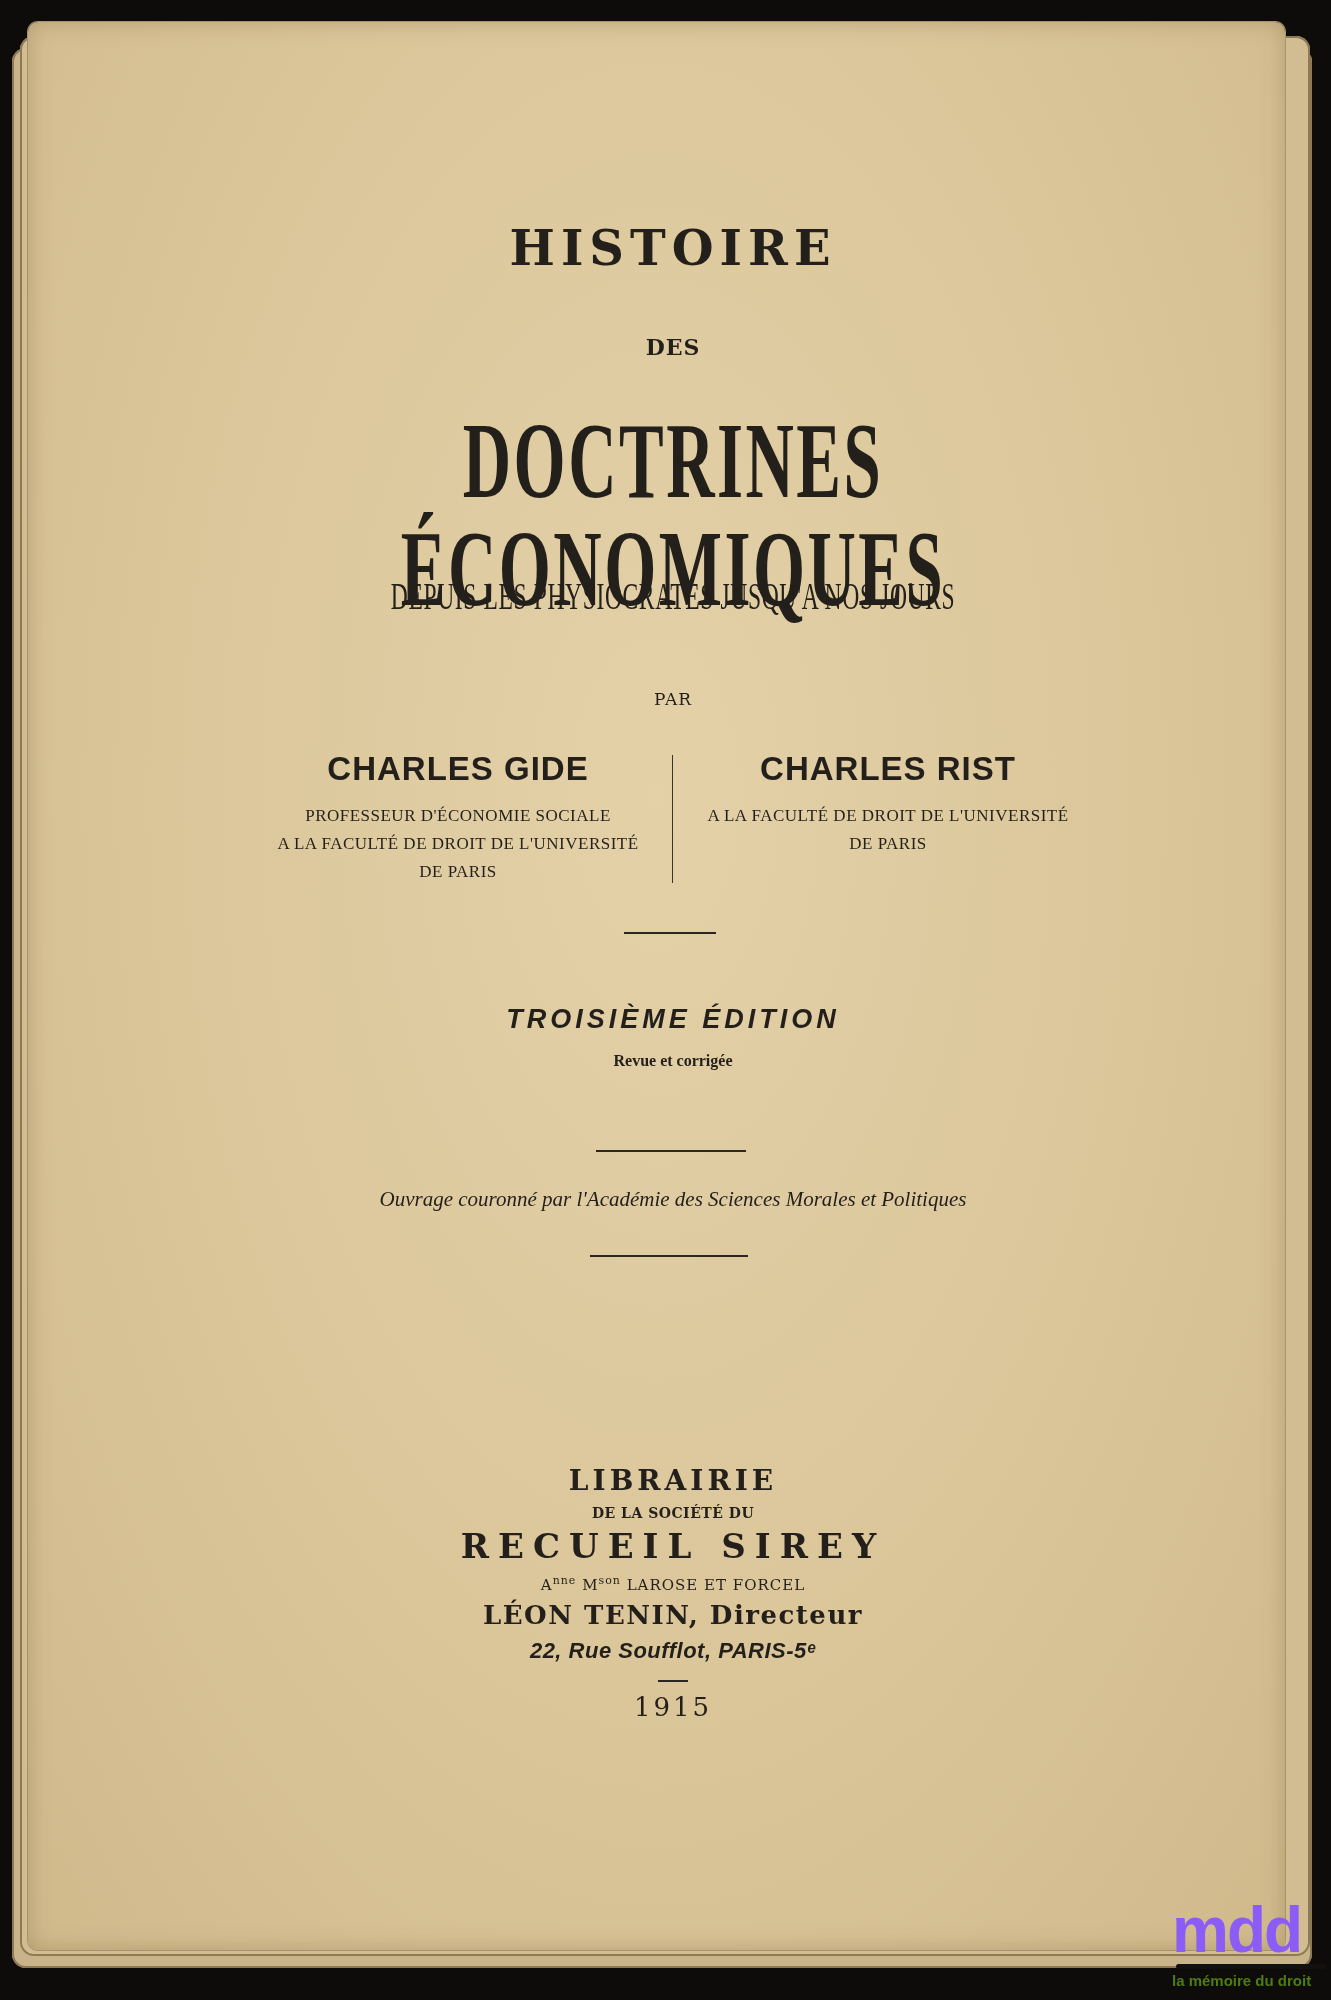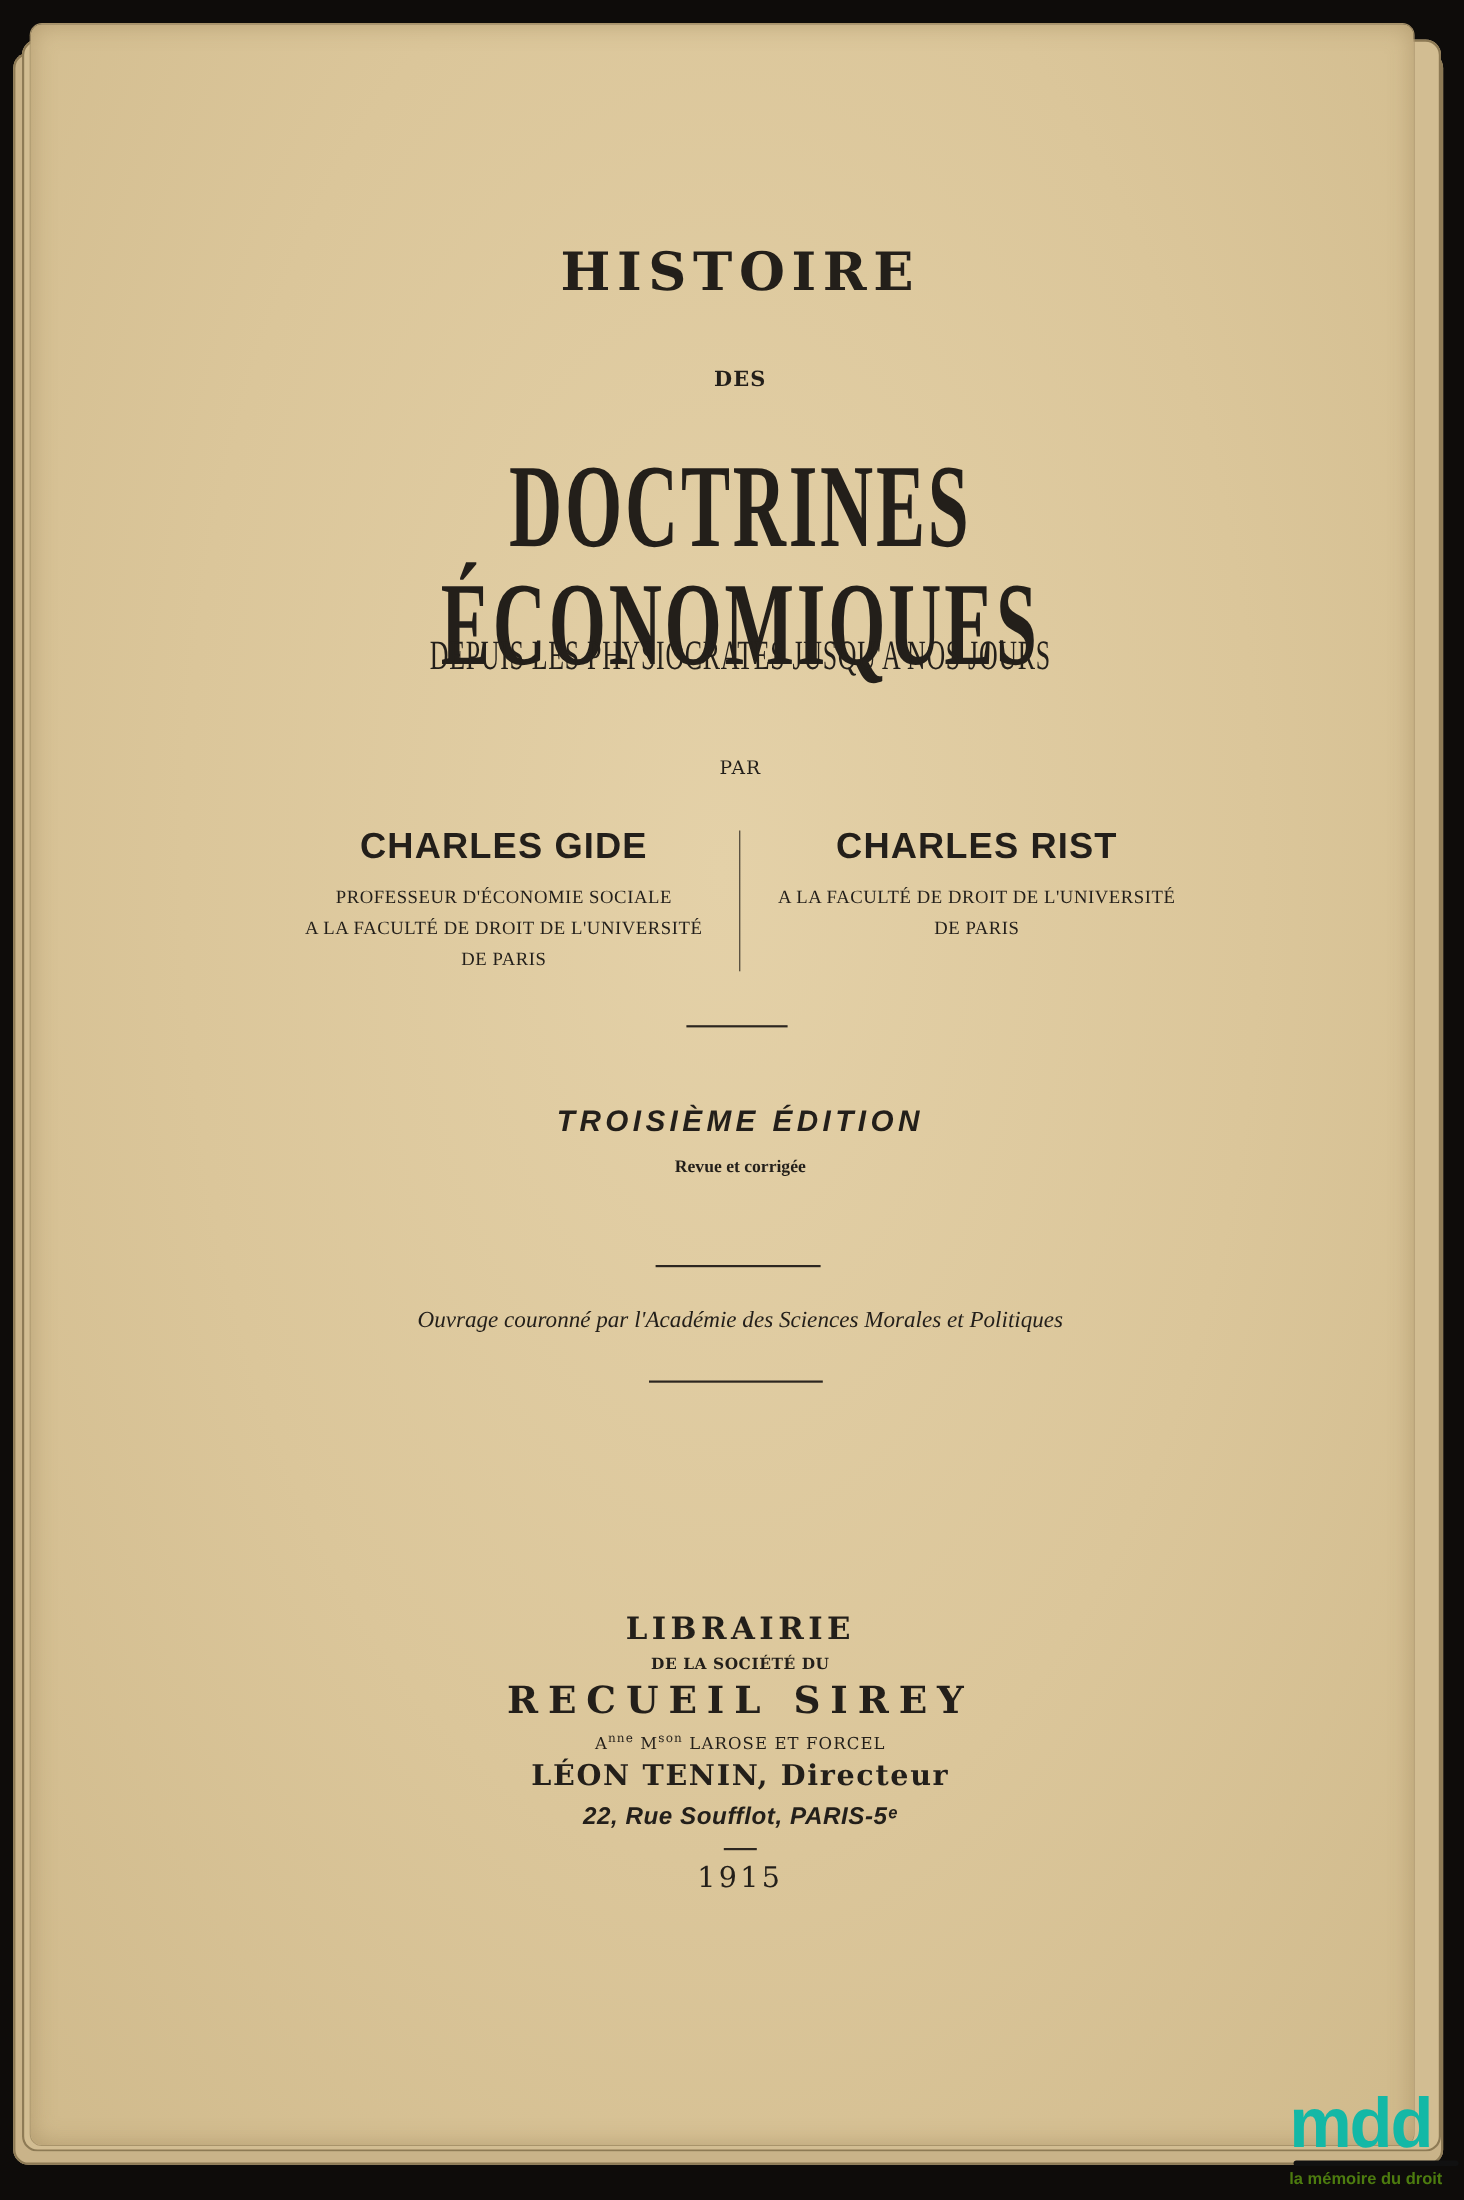--- a/index.html
+++ b/index.html
@@ -36,21 +36,21 @@
     position: absolute; left: 0; top: 0; width: 1290px; height: 2000px;
     color: #231f1a;
     text-align: center;
   }
   .abs { position: absolute; left: 0; right: 0; }
 
   .histoire {
     top: 198px; font-family: "DejaVu Serif", serif; font-weight: bold;
     font-size: 48px; letter-spacing: 6px;
   }
-  .des { top: 312px; font-size: 19px; font-weight: bold; letter-spacing: 1px; text-align: center; }
+  .des { top: 312px; font-size: 22px; font-weight: bold; letter-spacing: 1px; text-align: center; }
   .doctrines {
     top: 385px; font-family: "Liberation Serif", serif; font-weight: bold;
     font-size: 108px; letter-spacing: 4px;
     transform: scaleX(0.62); transform-origin: center;
     line-height: 1;
   }
   .depuis {
     top: 552px; font-family: "Liberation Serif", serif; font-size: 38px;
     transform: scaleX(0.62); transform-origin: center; letter-spacing: 1px;
   }
@@ -105,21 +105,21 @@
     font-weight: bold; font-size: 22px; letter-spacing: 0.5px;
   }
   .year { top: 1670px; font-family: "DejaVu Serif", serif; font-size: 26px; letter-spacing: 3px; }
 
   .watermark {
     position: absolute; left: 1172px; top: 1898px; width: 159px; height: 102px;
   }
   .wm-logo {
     position: absolute; left: 0; top: 0;
     font-family: "Liberation Sans", sans-serif; font-size: 64px; font-weight: bold;
-    color: #14b8a6; letter-spacing: -2px; line-height: 1;
+    color: #8b5cf6; letter-spacing: -2px; line-height: 1;
   }
   .wm-bar { position: absolute; left: 4px; top: 66px; width: 150px; height: 5px; background: #111; border-radius: 3px; }
   .wm-text {
     position: absolute; left: 0; top: 74px; width: 159px;
     font-family: "Liberation Sans", sans-serif; font-size: 15px; font-weight: bold;
     color: #4d7c0f; white-space: nowrap;
   }
 </style>
 </head>
 <body>

